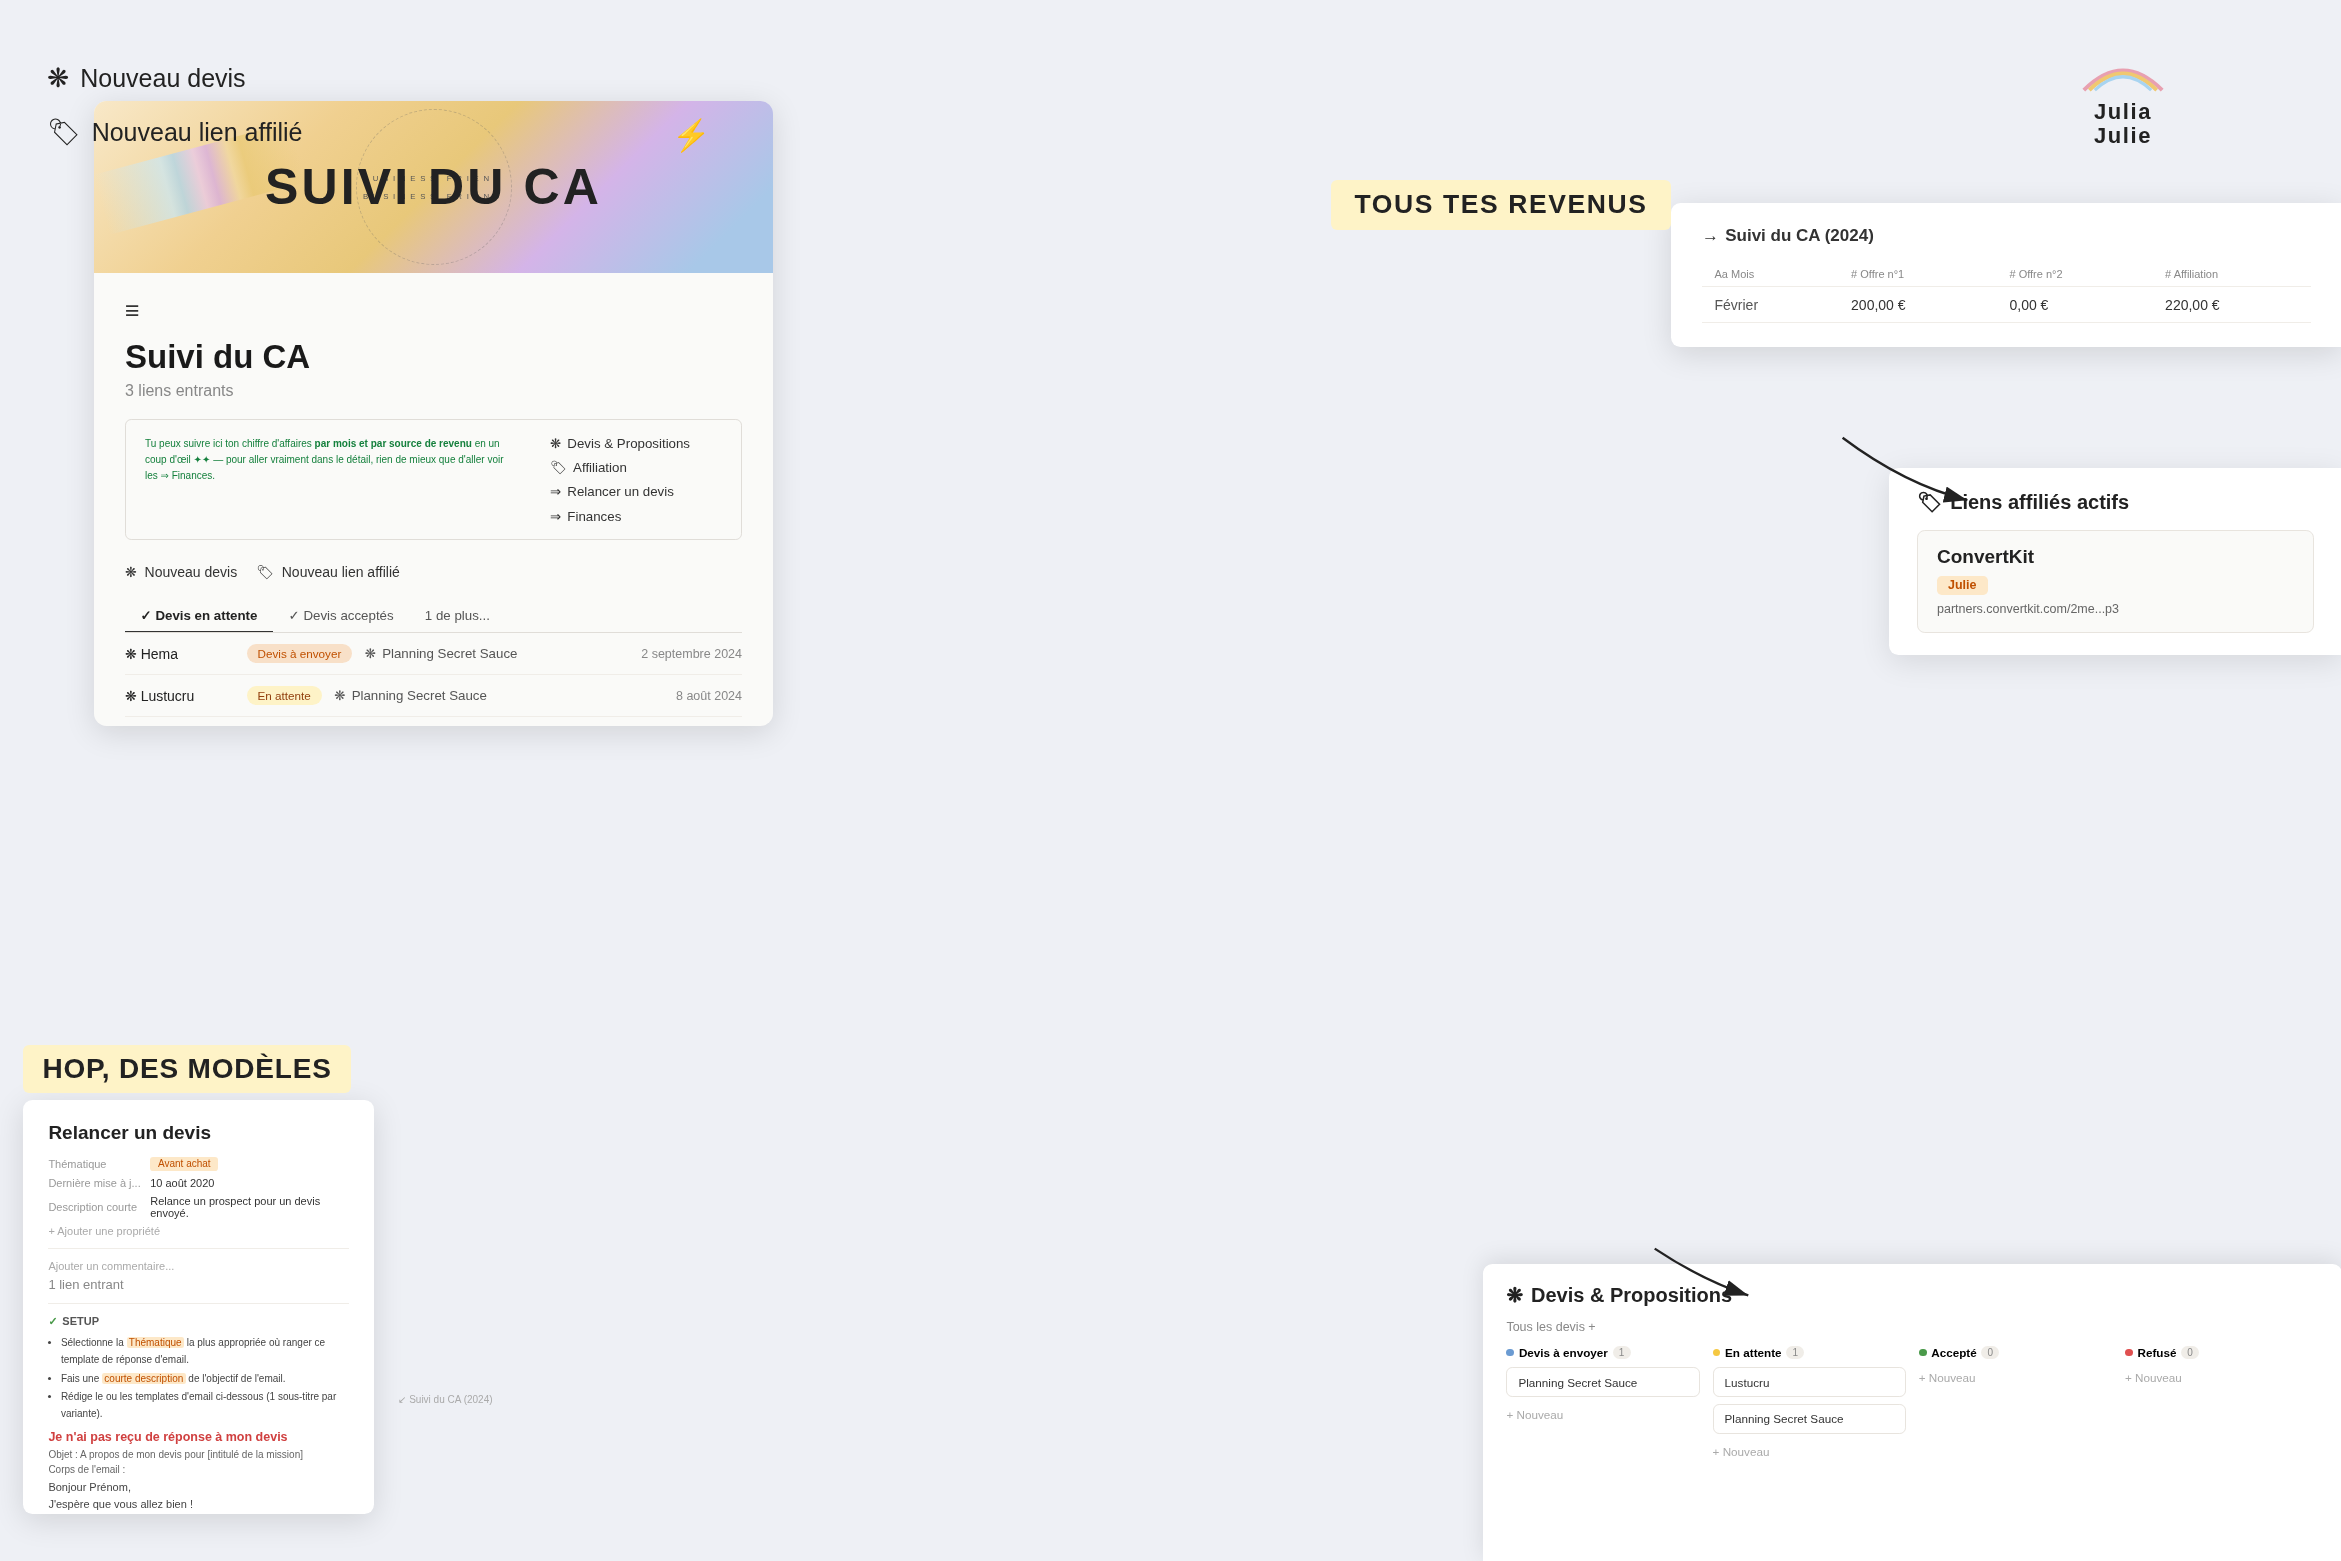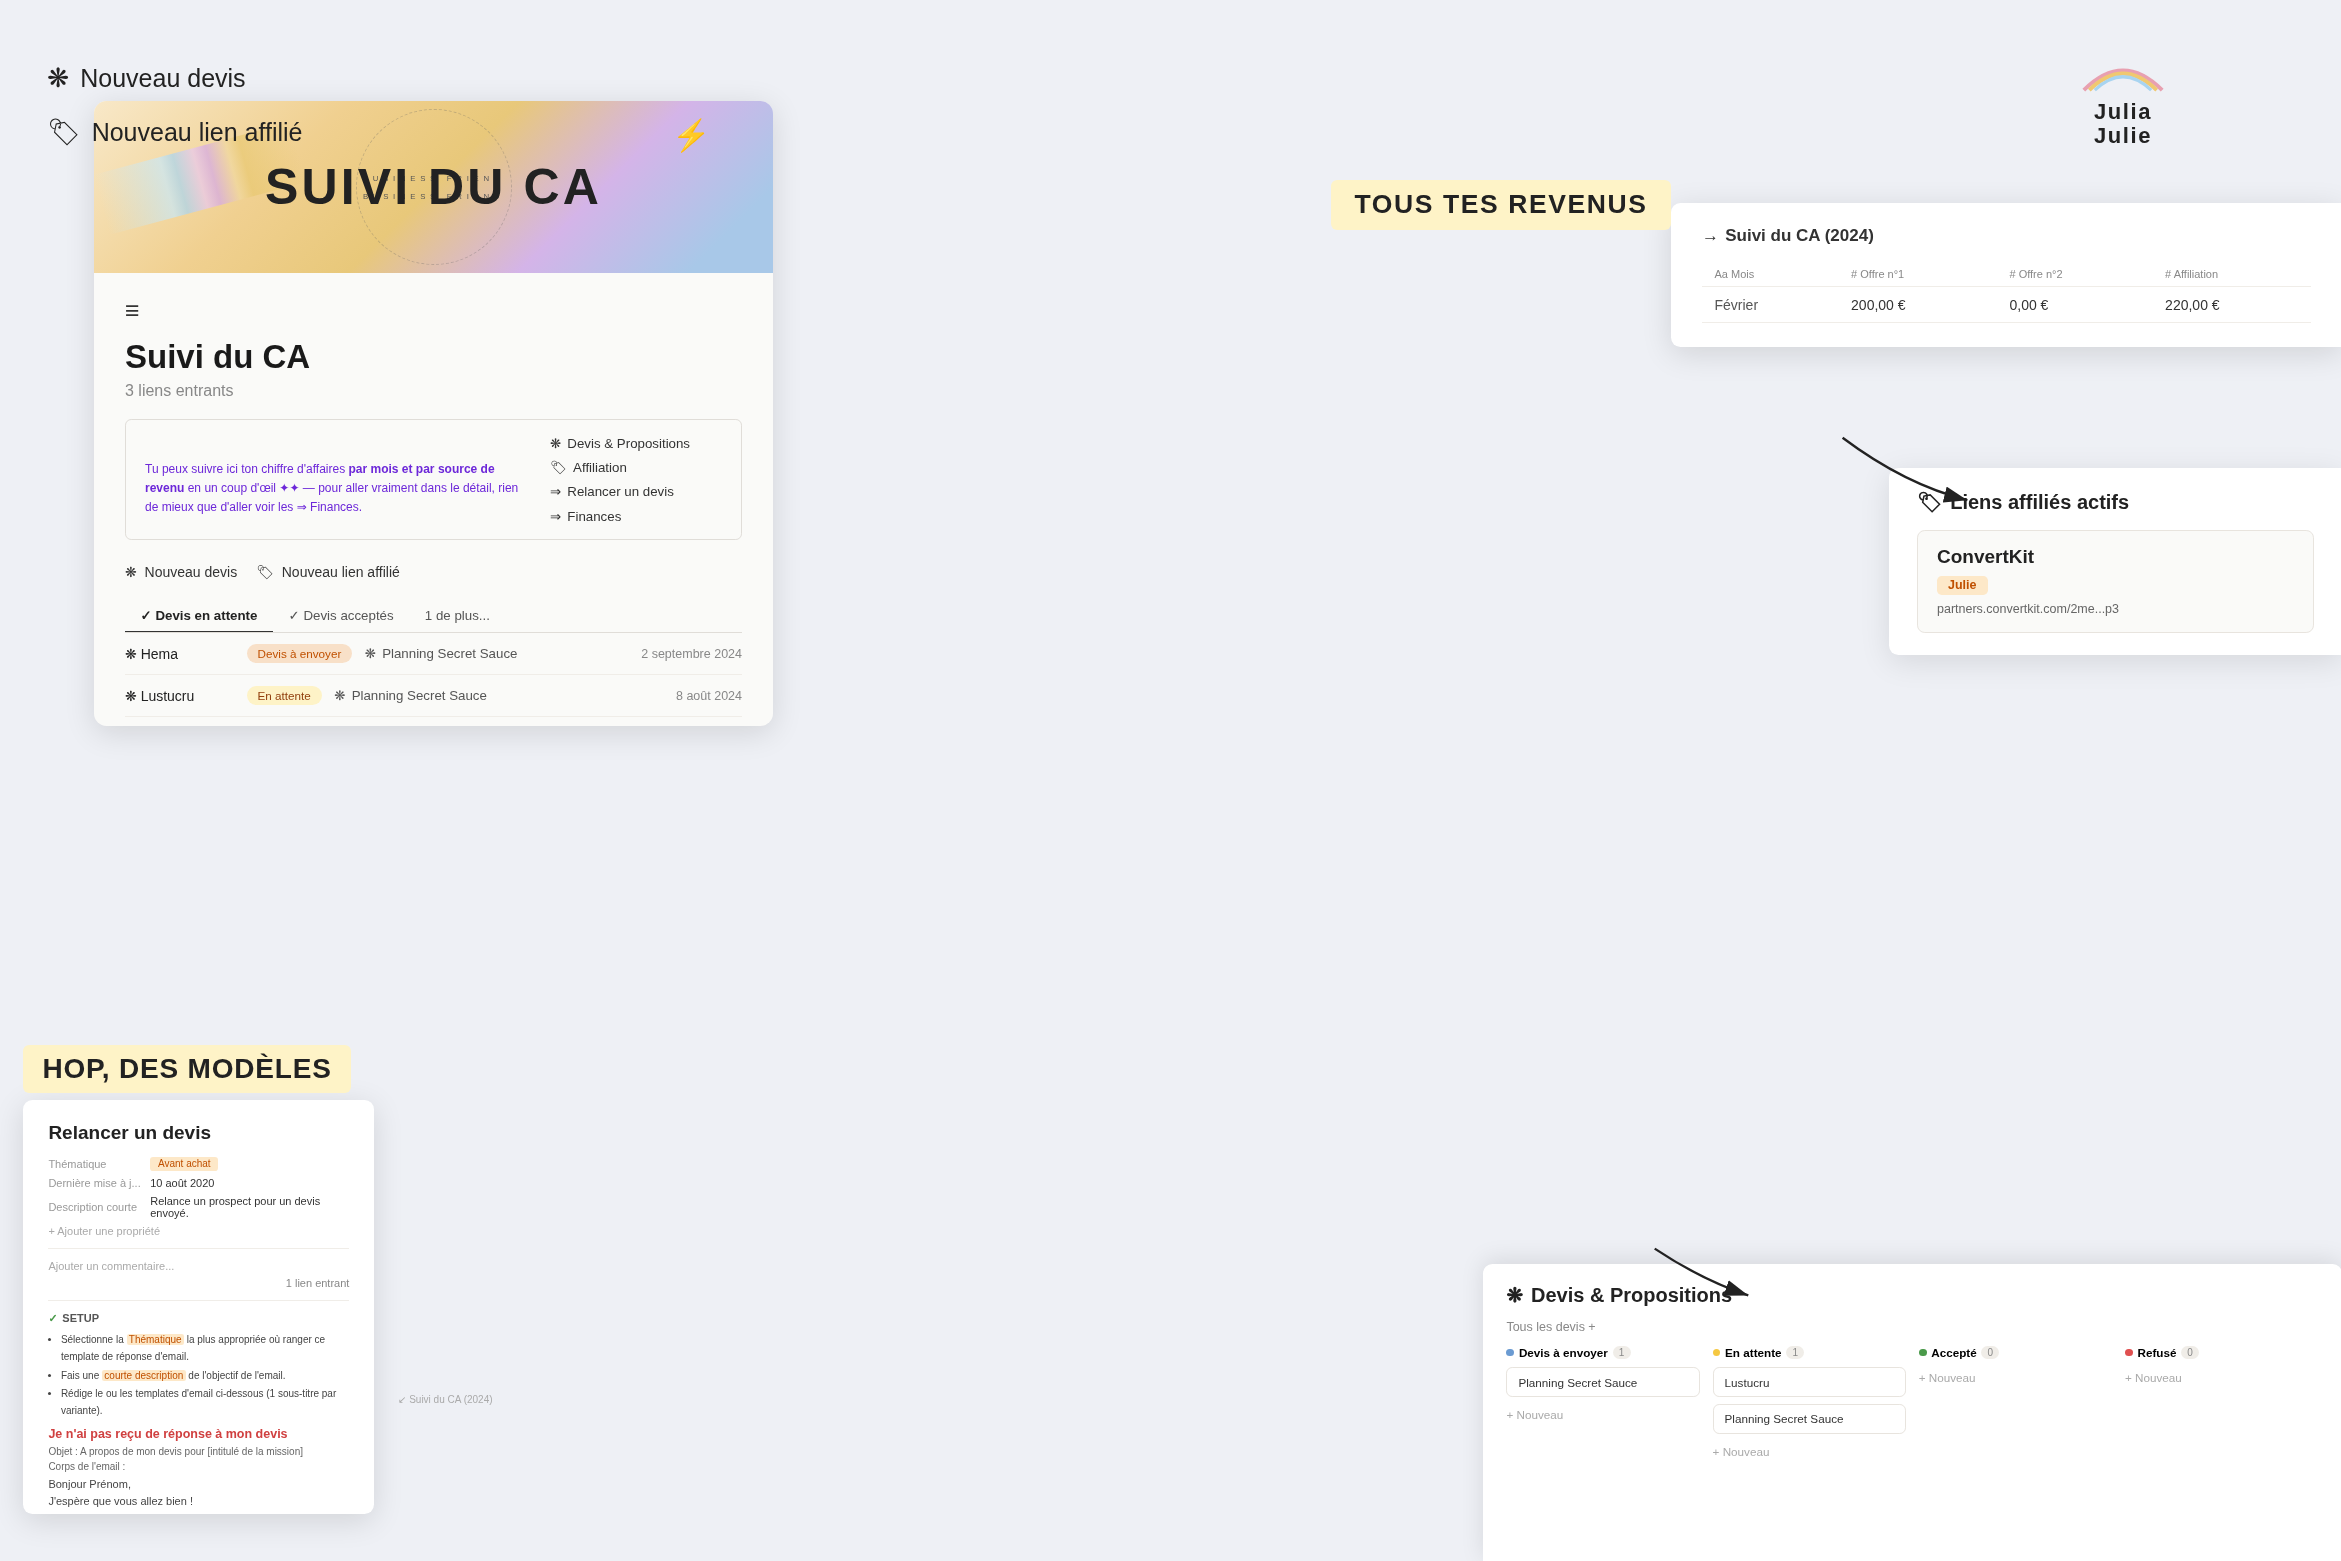--- a/index.html
+++ b/index.html
@@ -127,24 +127,23 @@
     .card-description-box {
       border: 0.8px solid #e0ddd8;
       border-radius: 6.2px;
       padding: 15.6px 19px;
       margin-bottom: 19px;
       display: flex;
       gap: 31px;
     }
     .card-desc-left {
       flex: 1;
-      font-size: 12px;
-      color: #6d28d9;
+      font-size: 10px;
+      color: #15803d;
       line-height: 1.6;
-      margin-top: 24px;
     }
     .card-desc-left strong { font-weight: 700; }
     .card-desc-right {
       flex: 0 0 172px;
       display: flex;
       flex-direction: column;
       gap: 9.4px;
     }
     .card-link {
       font-size: 13.3px;
@@ -702,21 +701,21 @@
     <span class="field-label">Dernière mise à j...</span>
     <span class="field-value">10 août 2020</span>
   </div>
   <div class="template-field">
     <span class="field-label">Description courte</span>
     <span class="field-value">Relance un prospect pour un devis envoyé.</span>
   </div>
   <div style="color:#aaa; font-size:11px; margin: 6.2px 0;">+ Ajouter une propriété</div>
   <hr class="template-divider">
   <div style="color:#aaa; font-size:11px; margin-bottom:4.7px;">Ajouter un commentaire...</div>
-  <div style="color:#888; font-size:11px; margin-bottom:2px;text-align:right;">1 lien entrant</div>
+  <div style="color:#888; font-size:13px; margin-bottom:2px;">1 lien entrant</div>
   <hr class="template-divider">
   <div class="template-section-title">
     <span class="check-icon">✓</span>
     <span>SETUP</span>
   </div>
   <ul class="template-bullet">
     <li>Sélectionne la <span class="template-highlight">Thématique</span> la plus appropriée où ranger ce template de réponse d'email.</li>
     <li>Fais une <span class="template-highlight">courte description</span> de l'objectif de l'email.</li>
     <li>Rédige le ou les templates d'email ci-dessous (1 sous-titre par variante).</li>
   </ul>

